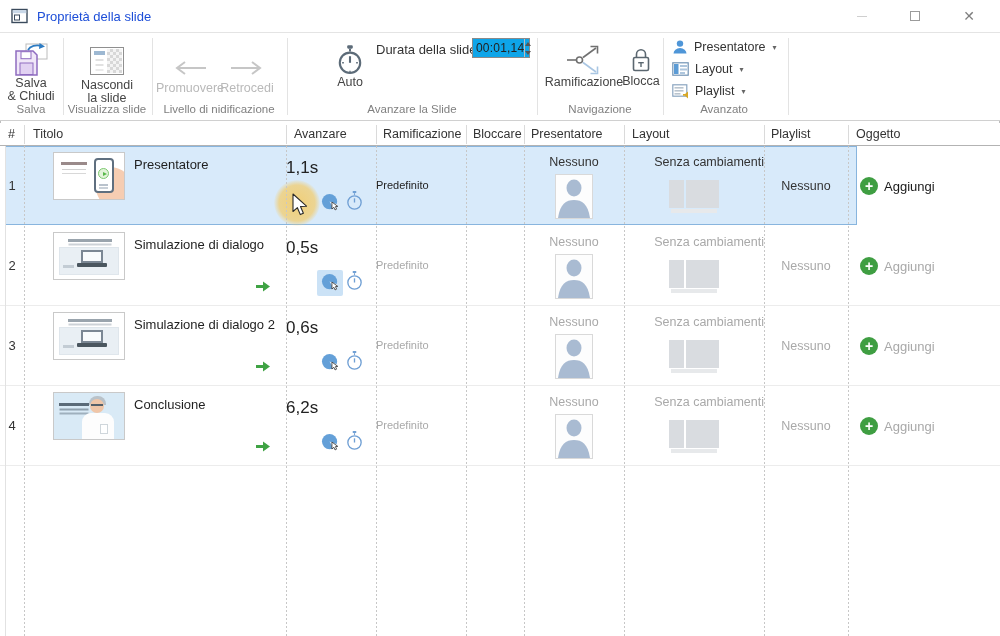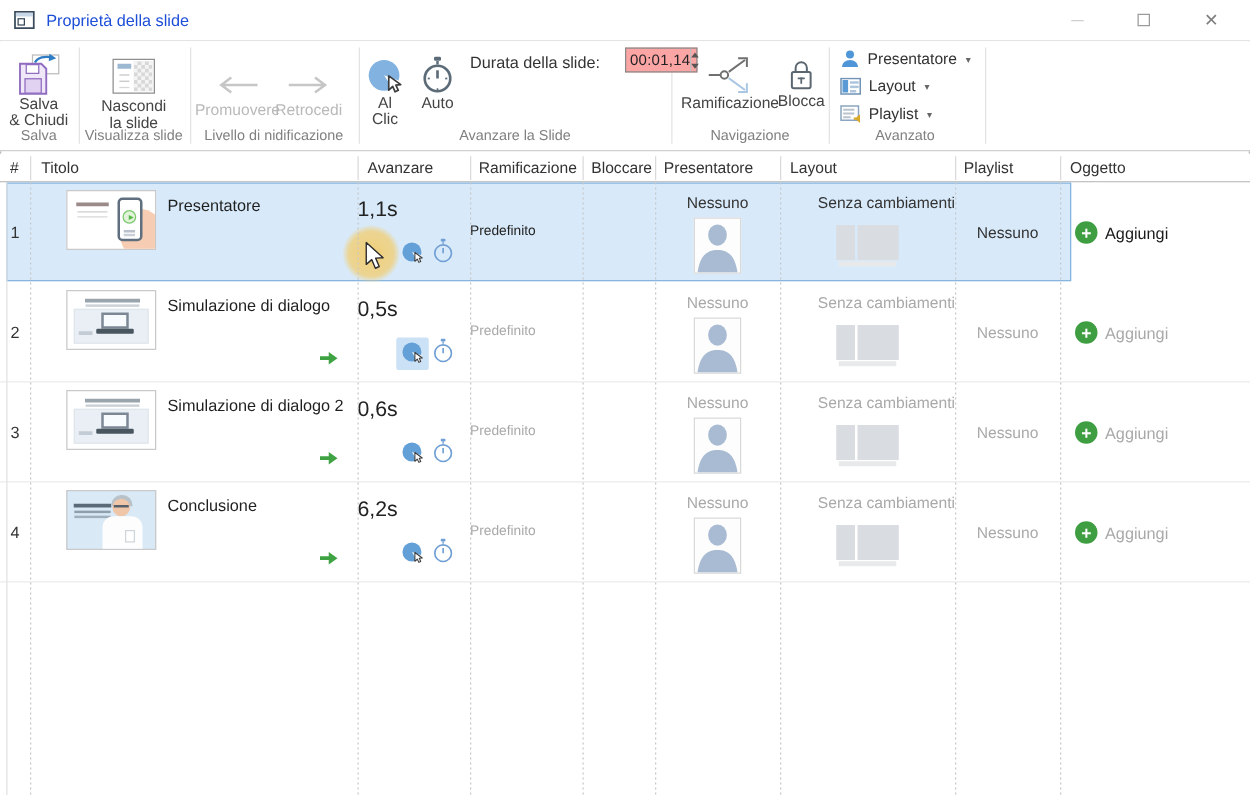--- a/index.html
+++ b/index.html
@@ -16,21 +16,21 @@
   .btn-max i{display:block;width:10px;height:10px;border:1px solid #9b9b9b}
   .btn-close{left:946px;font-size:14px;color:#7e7e7e}
   
   .ribbon{position:absolute;top:33px;left:0;width:1000px;height:88px;background:#fff;border-bottom:1px solid #d0d0d0}
   .gsep{position:absolute;top:5px;height:77px;width:1px;background:#e3e3e3}
   .glabel{position:absolute;top:70px;transform:translateX(-50%);font-size:11.5px;color:#808080;white-space:nowrap}
   .rbtn{position:absolute;top:4px;display:flex;flex-direction:column;align-items:center}
   .rbtn .lab{font-size:12.5px;color:#444;text-align:center;line-height:13px;white-space:nowrap}
   .rbtn.dis .lab{color:#b9b9b9}
   .dur-label{position:absolute;left:376px;top:9px;font-size:13px;color:#333}
-  .spinbox{position:absolute;left:500px;top:5px;width:58px;height:20px;border:1px solid #8a8a8a;background:#fca5a5;display:flex}
+  .spinbox{position:absolute;left:472px;top:5px;width:58px;height:20px;border:1px solid #8a8a8a;background:#0ea5e9;display:flex}
   .spin-val{flex:1;font-size:12px;color:#222;display:flex;align-items:center;justify-content:flex-start;padding-left:3px;letter-spacing:.2px}
   .spin-btns{width:13px;border-left:1px solid #bdbdbd;display:flex;flex-direction:column}
   .sa{flex:1;display:flex;align-items:center;justify-content:center}
   .sa i{display:block;width:0;height:0;border-left:3px solid transparent;border-right:3px solid transparent}
   .sa.up i{border-bottom:4px solid #555}
   .sa.dn i{border-top:4px solid #555}
   .adv-row{position:absolute;left:672px;display:flex;align-items:center;gap:6px;font-size:12.5px;color:#333;height:20px}
   .caret{font-size:8px;color:#666;margin-left:1px}
   
   .ico-hide{width:34px;height:28px;border:1px solid #8f8f8f;background:#fff;position:relative;display:block}
@@ -149,29 +149,20 @@
     <div class="lab" style="margin-top:6px">Promuovere</div>
   </div>
   <div class="rbtn dis" style="left:217px;width:60px">
     <svg width="36" height="16" style="margin-top:23px" viewBox="0 0 36 16">
       <path d="M2 8 H30 M23 2 L31 8 L23 14" fill="none" stroke="#c6c6c6" stroke-width="2"></path>
     </svg>
     <div class="lab" style="margin-top:6px">Retrocedi</div>
   </div>
   <div class="glabel" style="left:219px">Livello di nidificazione</div>
 
-  <div class="rbtn" style="left:288px;width:40px">
-    <svg width="30" height="30" style="margin-top:9px" viewBox="0 0 20 20">
-      <circle cx="9.5" cy="9.5" r="8.2" fill="#82b2e0"></circle>
-      <path d="M9.5 9.5 L18 12.5 L14.8 17.6 Z" fill="#fff"></path>
-      <path d="M12 9.8 v7.6 l2.1-2 1.3 2.9 1.7-.8 -1.3-2.8 2.6-.2 Z" fill="#fff" stroke="#3c3c3c" stroke-width="0.9" stroke-linejoin="round"></path>
-    </svg>
-    <div class="lab">Al</div>
-    <div class="lab">Clic</div>
-  </div>
   <div class="rbtn" style="left:330px;width:40px">
     <svg width="28" height="32" style="margin-top:7px" viewBox="0 0 20 22">
       <rect x="8" y="0.5" width="4" height="2.4" rx="0.8" fill="#5c6b78"></rect>
       <line x1="10" y1="3" x2="10" y2="5" stroke="#5c6b78" stroke-width="1.4"></line>
       <circle cx="10" cy="13" r="7.3" fill="none" stroke="#5c6b78" stroke-width="1.5"></circle>
       <line x1="10" y1="13" x2="10" y2="8.3" stroke="#5c6b78" stroke-width="1.5"></line>
       <line x1="10" y1="18.6" x2="10" y2="19.8" stroke="#5c6b78"></line>
       <line x1="4.4" y1="13" x2="5.6" y2="13" stroke="#5c6b78"></line>
       <line x1="14.4" y1="13" x2="15.6" y2="13" stroke="#5c6b78"></line>
     </svg>

